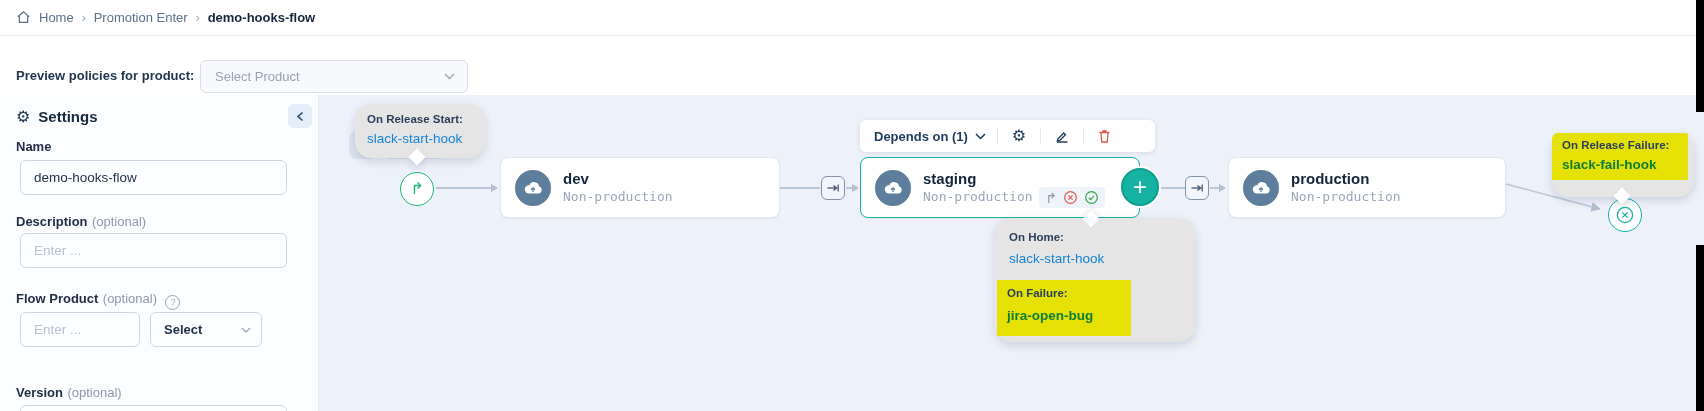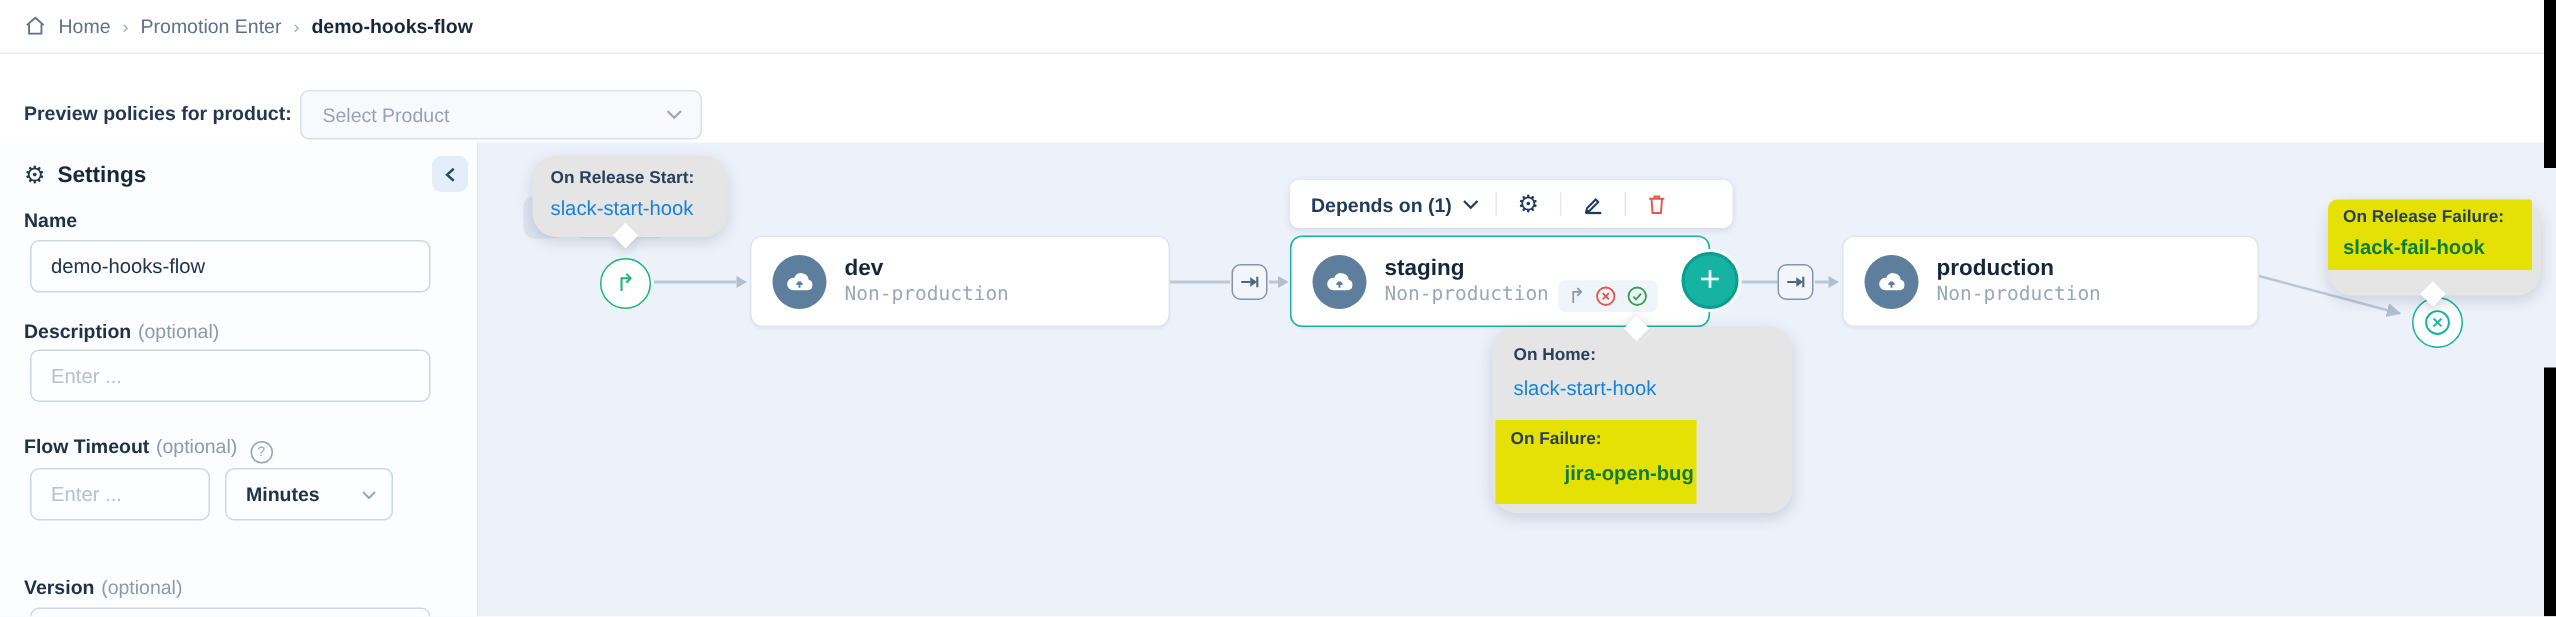--- a/index.html
+++ b/index.html
@@ -131,29 +131,29 @@
   <div class="abs field-label" style="left:16px; top:139px;">Name</div>
   <input class="abs tinput" style="left: 20px; top: 160px; width: 267px; height: 35px;" value="demo-hooks-flow">
 
   <div class="abs" style="left:16px; top:212px;">
     <span class="field-label">Description</span>
     <span class="field-label optional">(optional)</span>
   </div>
   <input class="abs tinput" style="left: 20px; top: 233px; width: 267px; height: 35px;" placeholder="Enter ...">
 
   <div class="abs" style="left:16px; top:289px;">
-    <span class="field-label">Flow Timeout</span>
+    <span class="field-label">Flow Product</span>
     <span class="field-label optional">(optional)</span>
     <span class="qmark">
         <span>?</span>
       </span>
   </div>
   <input class="abs tinput" style="left: 20px; top: 312px; width: 120px; height: 35px;" placeholder="Enter ...">
   <div class="abs unit-select" style="left:150px; top:312px; width:112px; height:35px;">
-    <span>Minutes</span>
+    <span>Select</span>
     <svg width="10" height="6" viewBox="0 0 10 6" fill="none" stroke="#9aa7b8" stroke-width="1.3">
         <polyline points="1,1 5,5 9,1"></polyline>
       </svg>
   </div>
 
   <div class="abs" style="left:16px; top:383px;">
     <span class="field-label">Version</span>
     <span class="field-label optional">(optional)</span>
   </div>
   <input class="abs tinput" style="left: 20px; top: 405px; width: 267px; height: 35px;">
@@ -294,21 +294,21 @@
     <div class="abs tt-hook" style="left:12px; top:27px;">slack-start-hook</div>
     <div class="caret down" style="left:56px;"></div>
   </div>
 
   <div class="abs tooltip" style="left:995px; top:218px; width:200px; height:124px;">
     <div class="caret up" style="left:90px;"></div>
     <div class="abs tt-label" style="left:14px; top:13px;">On Home:</div>
     <div class="abs tt-hook" style="left:14px; top:33px;">slack-start-hook</div>
     <div class="abs hl" style="left:2px; top:62px; width:134px; height:56px;">
       <div class="abs tt-label" style="left:10px; top:7px;">On Failure:</div>
-      <div class="abs hook-green" style="left:10px; top:28px; font-size:13.5px;margin-left:36px;">jira-open-bug</div>
+      <div class="abs hook-green" style="left:10px; top:28px; font-size:13.5px;">jira-open-bug</div>
     </div>
   </div>
 
   <div class="abs tooltip" style="left:1552px; top:133px; width:142px; height:64px;">
     <div class="abs hl" style="left:0; top:0; width:136px; height:47px; border-radius:6px 2px 0 0;">
       <div class="abs tt-label" style="left:10px; top:6px;">On Release Failure:</div>
       <div class="abs hook-green" style="left:10px; top:24px; font-size:13.5px;">slack-fail-hook</div>
     </div>
     <div class="caret down" style="left:64px;"></div>
   </div>

